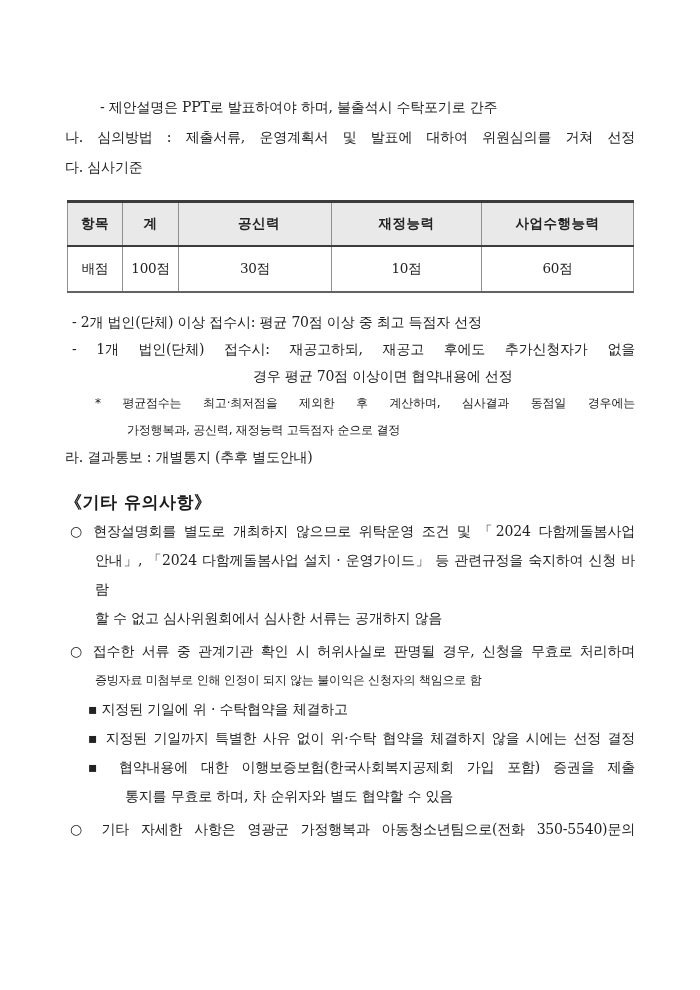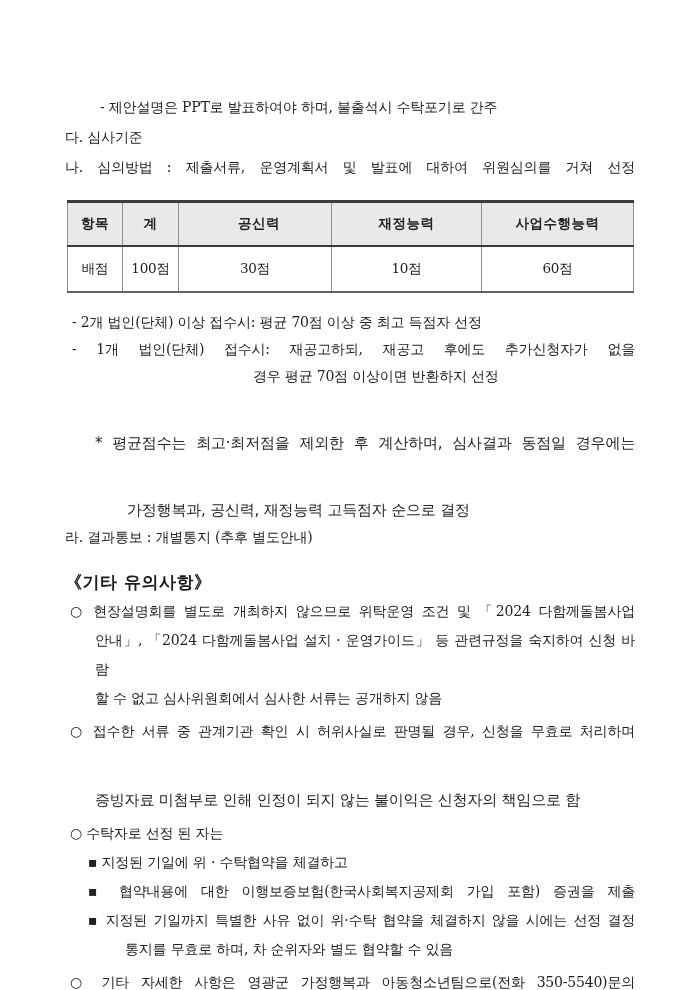--- a/index.html
+++ b/index.html
@@ -27,22 +27,21 @@
   .ln {
     white-space: normal;
   }
   
   .j {
     text-align: justify;
     text-align-last: justify;
   }
   .sans {
     font-family: "DejaVu Sans", "Liberation Sans", sans-serif;
-    font-size: 15px;
-    margin-top: 40px;
+    font-size: 12px;
   }
 
   
   #pre-block .ln   { line-height: 30px; }
   #post-block .ln  { line-height: 27px; }
   #notes-block .ln { line-height: 29px; }
   #post-block  { margin-top: 16px; }
   #notes-block .circle:not(:first-child) { margin-top: 4px; }
 
   
@@ -103,22 +102,22 @@
   }
 </style>
 </head>
 <body>
 
 <div class="page">
   <div class="content">
 
     <div id="pre-block">
         <div class="ln dash1">- 제안설명은 PPT로 발표하여야 하며, 불출석시 수탁포기로 간주</div>
+        <div class="ln label j">나. 심의방법 : 제출서류, 운영계획서 및 발표에 대하여 위원심의를 거쳐 선정</div>
         <div class="ln label">다. 심사기준</div>
-        <div class="ln label j">나. 심의방법 : 제출서류, 운영계획서 및 발표에 대하여 위원심의를 거쳐 선정</div>
       </div>
 
     <table class="tbl">
       <colgroup>
         <col class="c1">
           <col class="c2">
           <col class="c3">
           <col class="c4">
           <col class="c5">
       </colgroup>
@@ -138,36 +137,35 @@
           <td>30점</td>
           <td>10점</td>
           <td>60점</td>
         </tr>
       </tbody>
     </table>
 
     <div id="post-block">
         <div class="ln dash2">- 2개 법인(단체) 이상 접수시: 평균 70점 이상 중 최고 득점자 선정</div>
         <div class="ln dash2 j">- 1개 법인(단체) 접수시: 재공고하되, 재공고 후에도 추가신청자가 없을</div>
-        <div class="ln cont-center">경우 평균 70점 이상이면 반환하지 선정</div>
+        <div class="ln cont-center">경우 평균 70점 이상이면 협약내용에 선정</div>
         <div class="ln note j sans">* 평균점수는 최고·최저점을 제외한 후 계산하며, 심사결과 동점일 경우에는</div>
         <div class="ln note-cont sans">가정행복과, 공신력, 재정능력 고득점자 순으로 결정</div>
         <div class="ln label">라. 결과통보 : 개별통지 (추후 별도안내)</div>
       </div>
 
     <div class="notes-title">《기타 유의사항》</div>
 
     <div id="notes-block">
         <div class="ln circle j">○ 현장설명회를 별도로 개최하지 않으므로 위탁운영 조건 및 「2024 다함께돌봄사업</div>
         <div class="ln ccont j">안내」, 「2024 다함께돌봄사업 설치 · 운영가이드」 등 관련규정을 숙지하여 신청 바람</div>
         <div class="ln ccont">할 수 없고 심사위원회에서 심사한 서류는 공개하지 않음</div>
         <div class="ln circle j">○ 접수한 서류 중 관계기관 확인 시 허위사실로 판명될 경우, 신청을 무효로 처리하며</div>
         <div class="ln ccont sans">증빙자료 미첨부로 인해 인정이 되지 않는 불이익은 신청자의 책임으로 함</div>
-        <div class="ln circle">○ 수탁자로 선정 된 자는</div>
         <div class="ln square">▪ 지정된 기일에 위 · 수탁협약을 체결하고</div>
+        <div class="ln square j">▪ 지정된 기일까지 특별한 사유 없이 위·수탁 협약을 체결하지 않을 시에는 선정 결정</div>
         <div class="ln square j">▪ 협약내용에 대한 이행보증보험(한국사회복지공제회 가입 포함) 증권을 제출</div>
-        <div class="ln square j">▪ 지정된 기일까지 특별한 사유 없이 위·수탁 협약을 체결하지 않을 시에는 선정 결정</div>
         <div class="ln scont">통지를 무효로 하며, 차 순위자와 별도 협약할 수 있음</div>
         <div class="ln circle j">○ 기타 자세한 사항은 영광군 가정행복과 아동청소년팀으로(전화 350-5540)문의</div>
       </div>
 
   </div>
 </div>
 
 </body></html>

